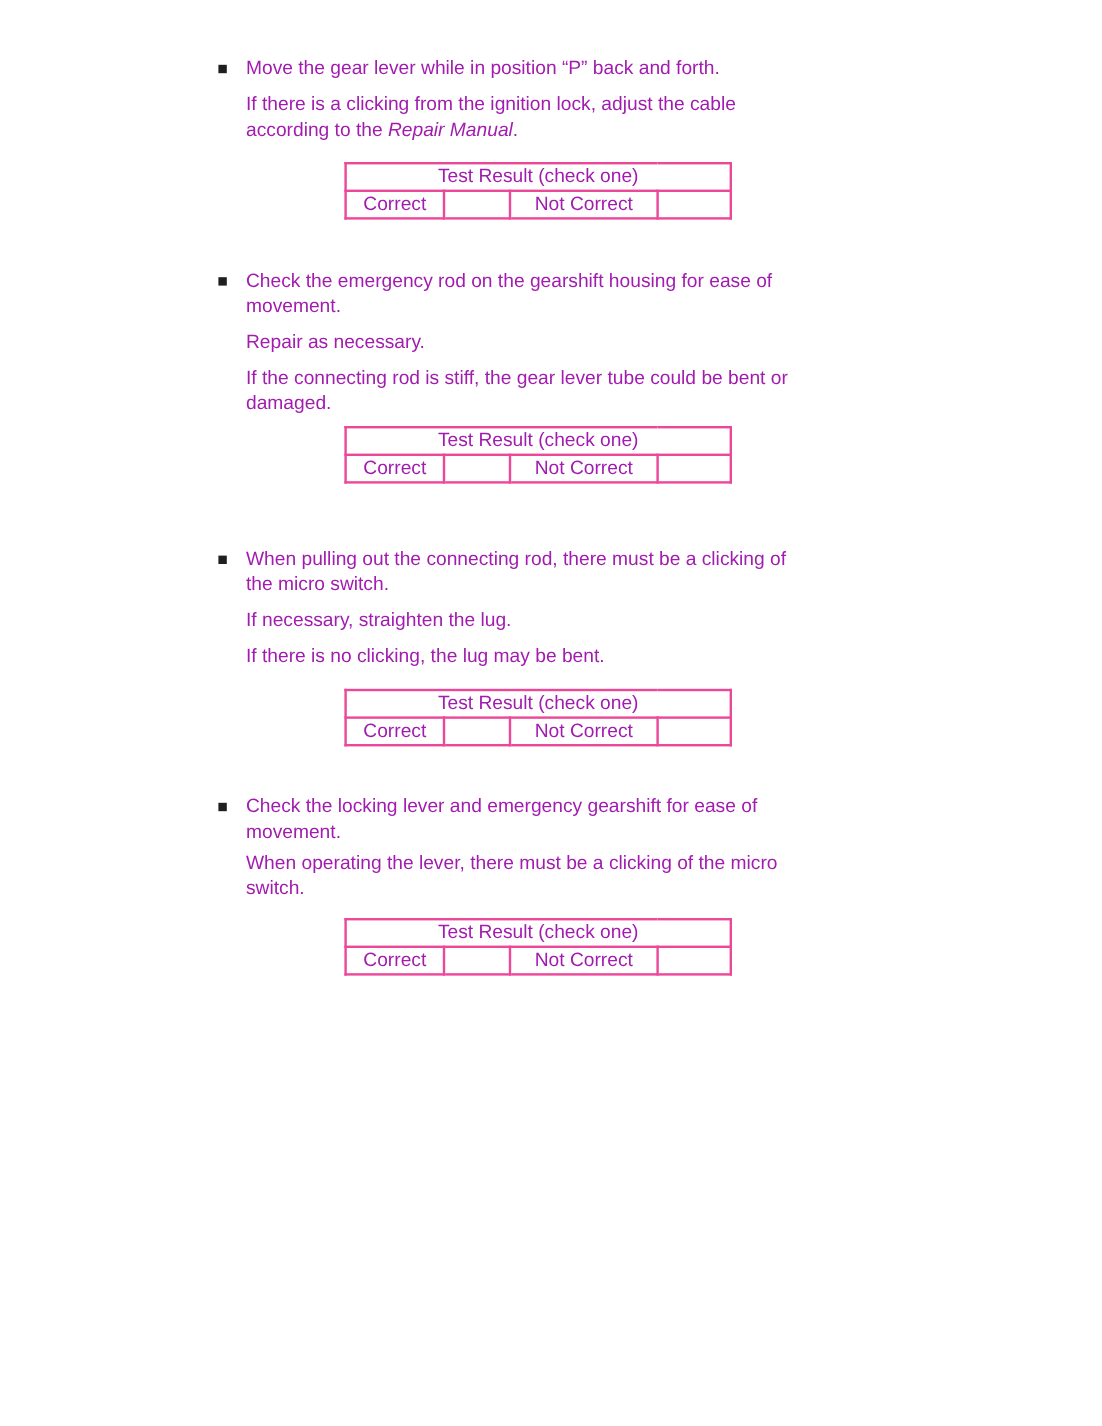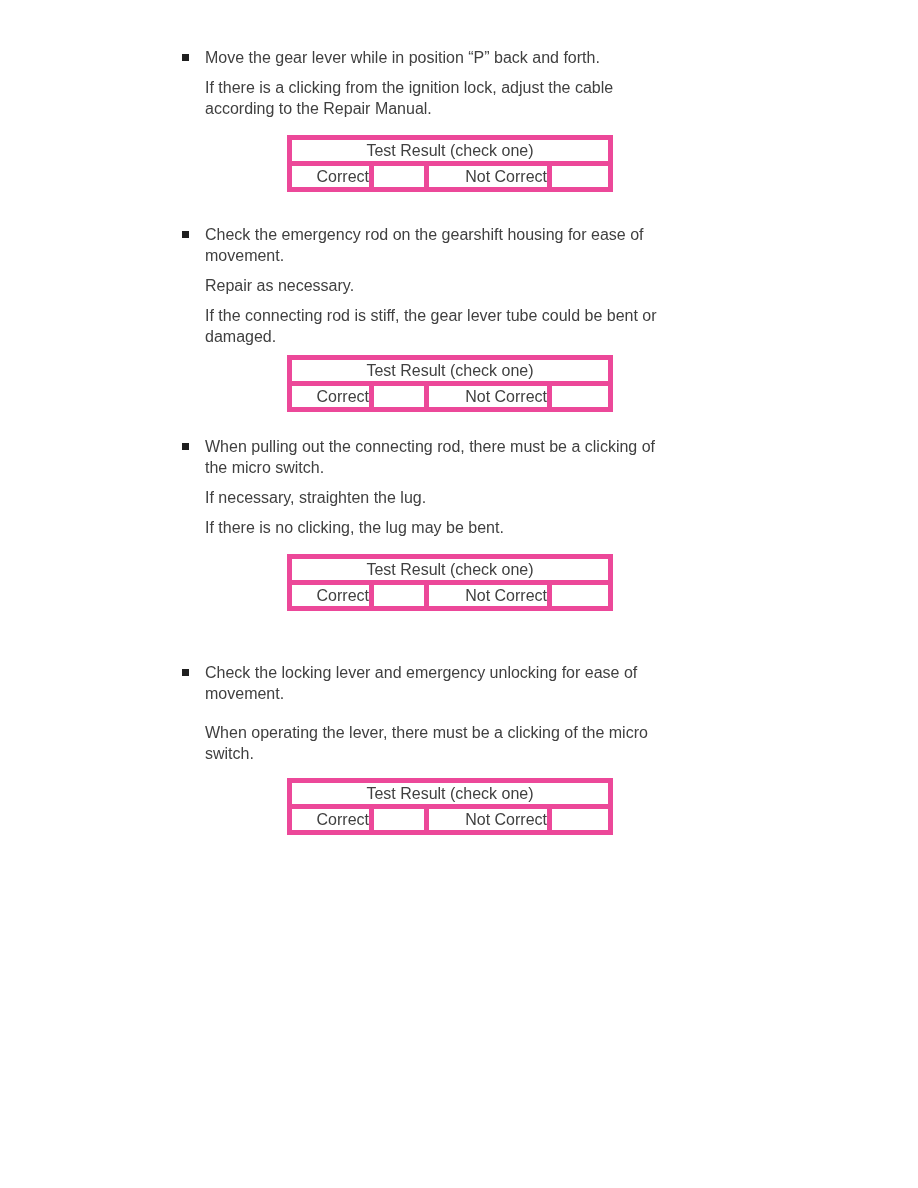--- a/index.html
+++ b/index.html
@@ -4,64 +4,64 @@
 <style>
   html, body { margin: 0; padding: 0; }
   .page {
     position: relative;
     width: 918px;
     height: 1188px;
     background: #ffffff;
     font-family: "Liberation Sans", "DejaVu Sans", sans-serif;
     font-size: 16px;
     line-height: 21px;
-    color: #404040;
+    color: #a21caf;
   }
   .section { position: absolute; left: 0; width: 100%; }
   .sec1 { top: 47px; }
   .sec2 { top: 224px; }
-  .sec3 { top: 436px; }
+  .sec3 { top: 456px; }
   .sec4 { top: 662px; }
 
   .bullet-row { display: flex; padding-left: 182px; }
   .bullet-sq {
     flex: 0 0 auto;
     width: 7px; height: 7px;
     margin: 7px 16px 0 0;
     background: #1f1f1f;
   }
   .bullet-text { width: 575px; white-space: pre-line; }
 
   .para {
     margin: 9px 0 0 205px;
     width: 575px;
     white-space: pre-line;
   }
-  .para.gap-large { margin-top: 18px; }
-  .italic { }
+  .para.gap-large { margin-top: 5px; }
+  .italic { font-style: italic; }
 
   .tbl-wrap { margin-left: 287px; }
   .mt16 { margin-top: 16px; }
   .mt8  { margin-top: 8px; }
   .mt14 { margin-top: 14px; }
 
   table.test {
     border-collapse: collapse;
     table-layout: fixed;
     width: 321px;
   }
   table.test td {
-    border: 5px solid #ec4899;
+    border: 2px solid #ec4899;
     height: 20px;
     padding: 0;
     vertical-align: middle;
     overflow: hidden;
   }
   td.hdr { text-align: center; }
-  td.lbl { padding-left: 6px; text-align: right; }
+  td.lbl { padding-left: 6px; text-align: center; }
 </style>
 </head>
 <body>
 
 <div class="page">
 
   <div class="section sec1">
     <div class="bullet-row">
       <span class="bullet-sq"></span>
       <span class="bullet-text">Move the gear lever while in position “P” back and forth.</span>
@@ -150,21 +150,21 @@
           <td></td>
         </tr>
       </tbody>
         </table>
     </div>
   </div>
 
   <div class="section sec4">
     <div class="bullet-row">
       <span class="bullet-sq"></span>
-      <span class="bullet-text">Check the locking lever and emergency unlocking for ease of
+      <span class="bullet-text">Check the locking lever and emergency gearshift for ease of
 movement.</span>
     </div>
     <div class="para gap-large">When operating the lever, there must be a clicking of the micro
 switch.</div>
     <div class="tbl-wrap mt14">
       <table class="test">
         <colgroup>
             <col style="width:82px">
             <col style="width:55px">
             <col style="width:123px">

